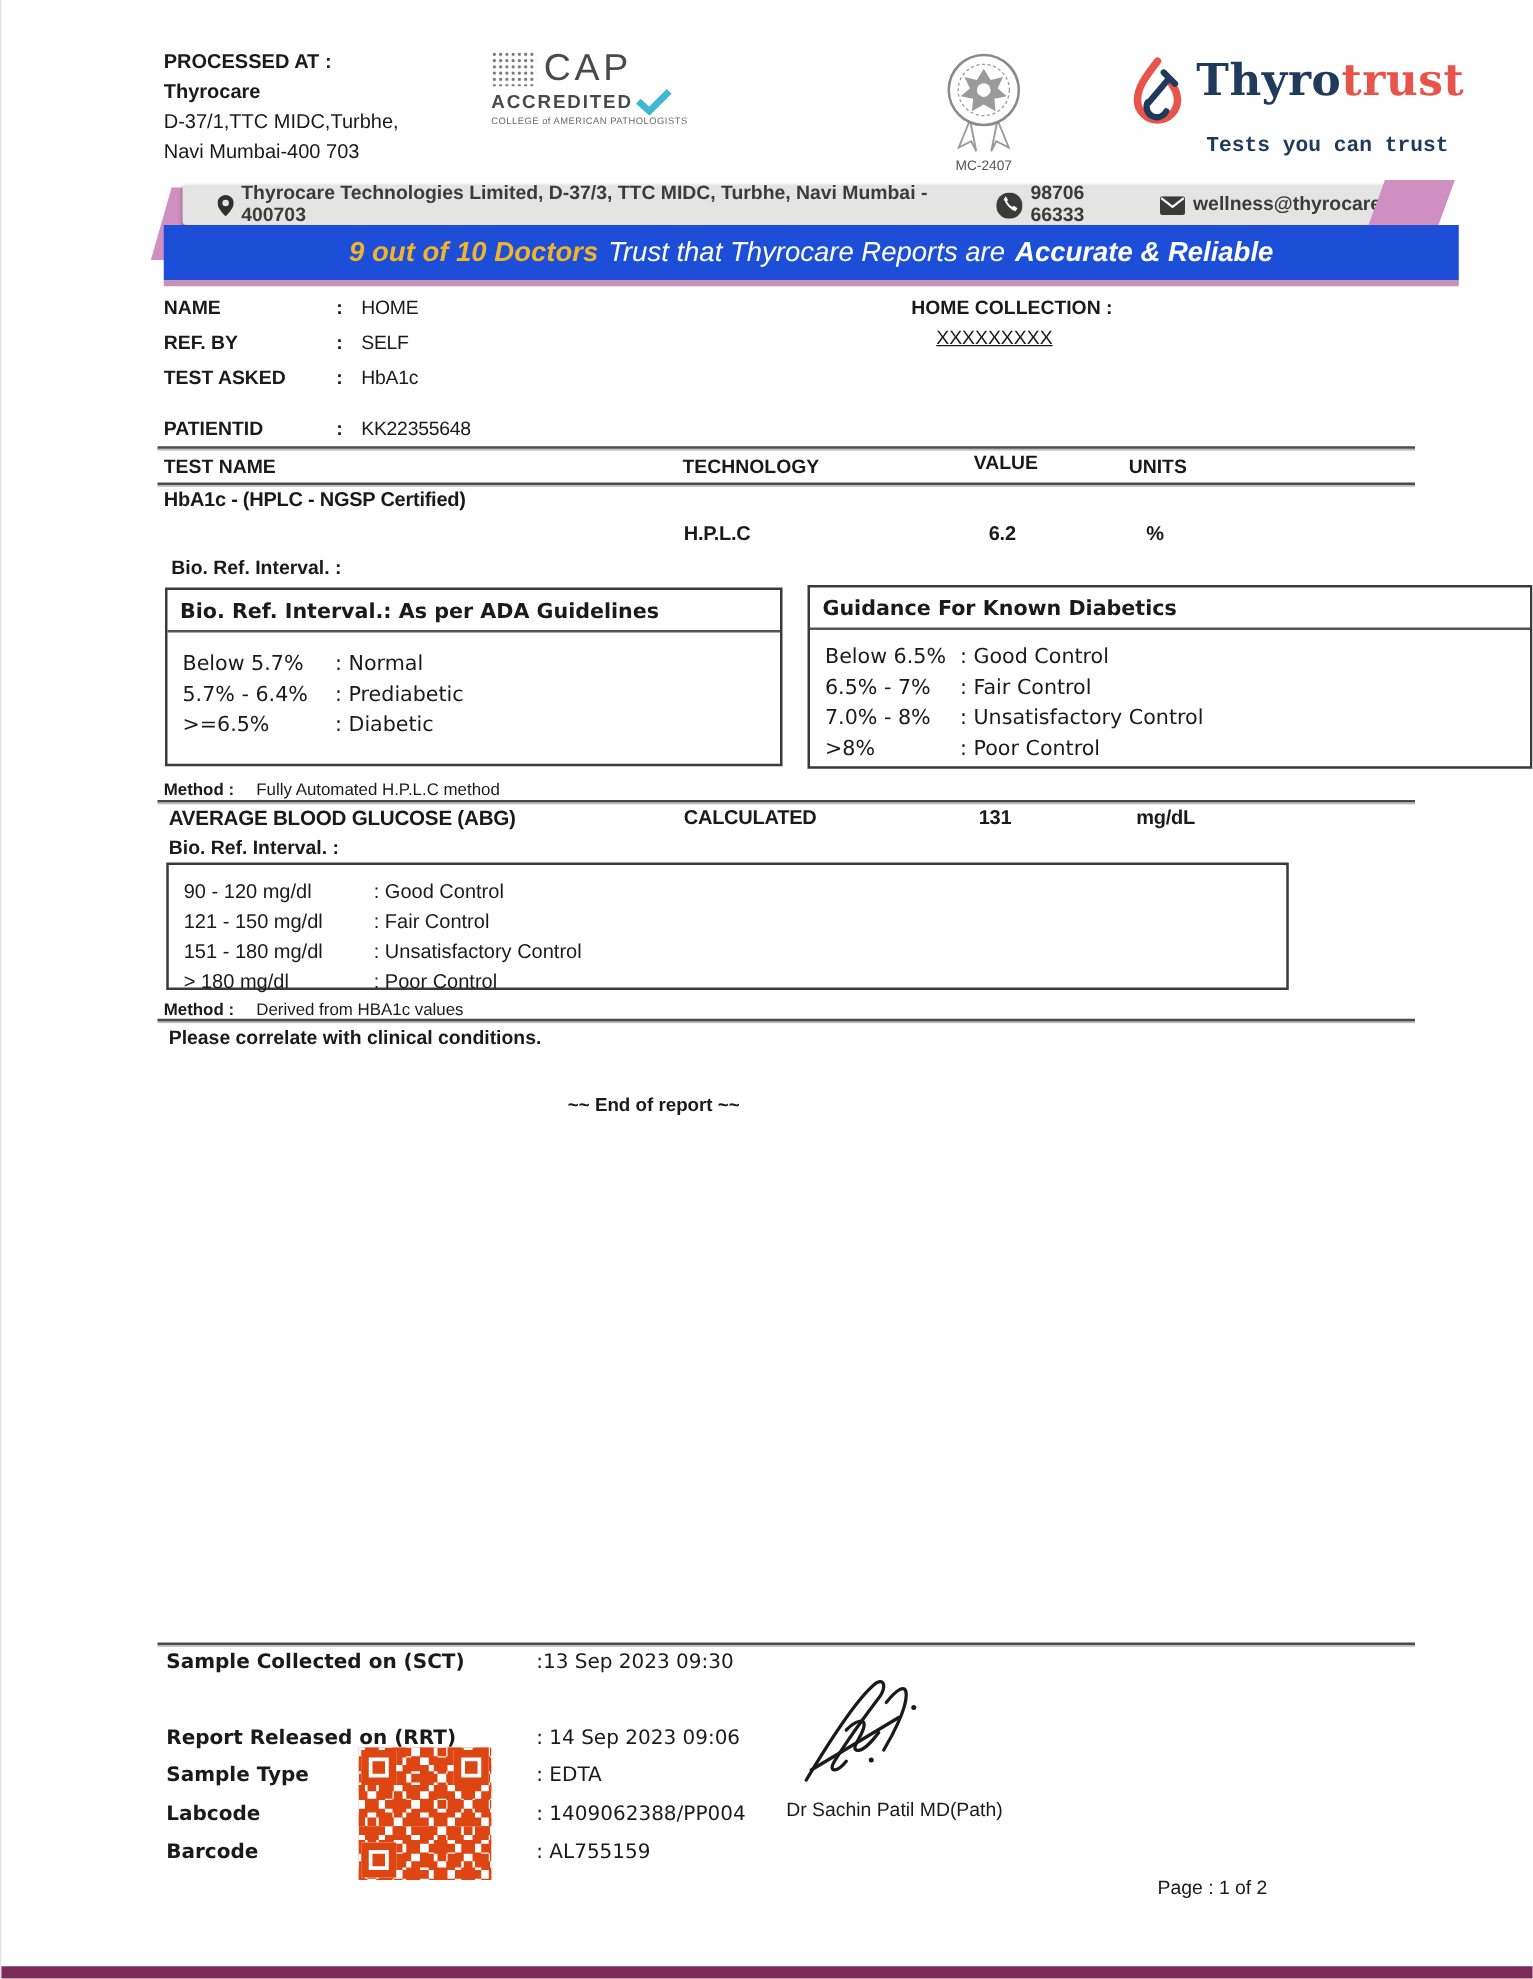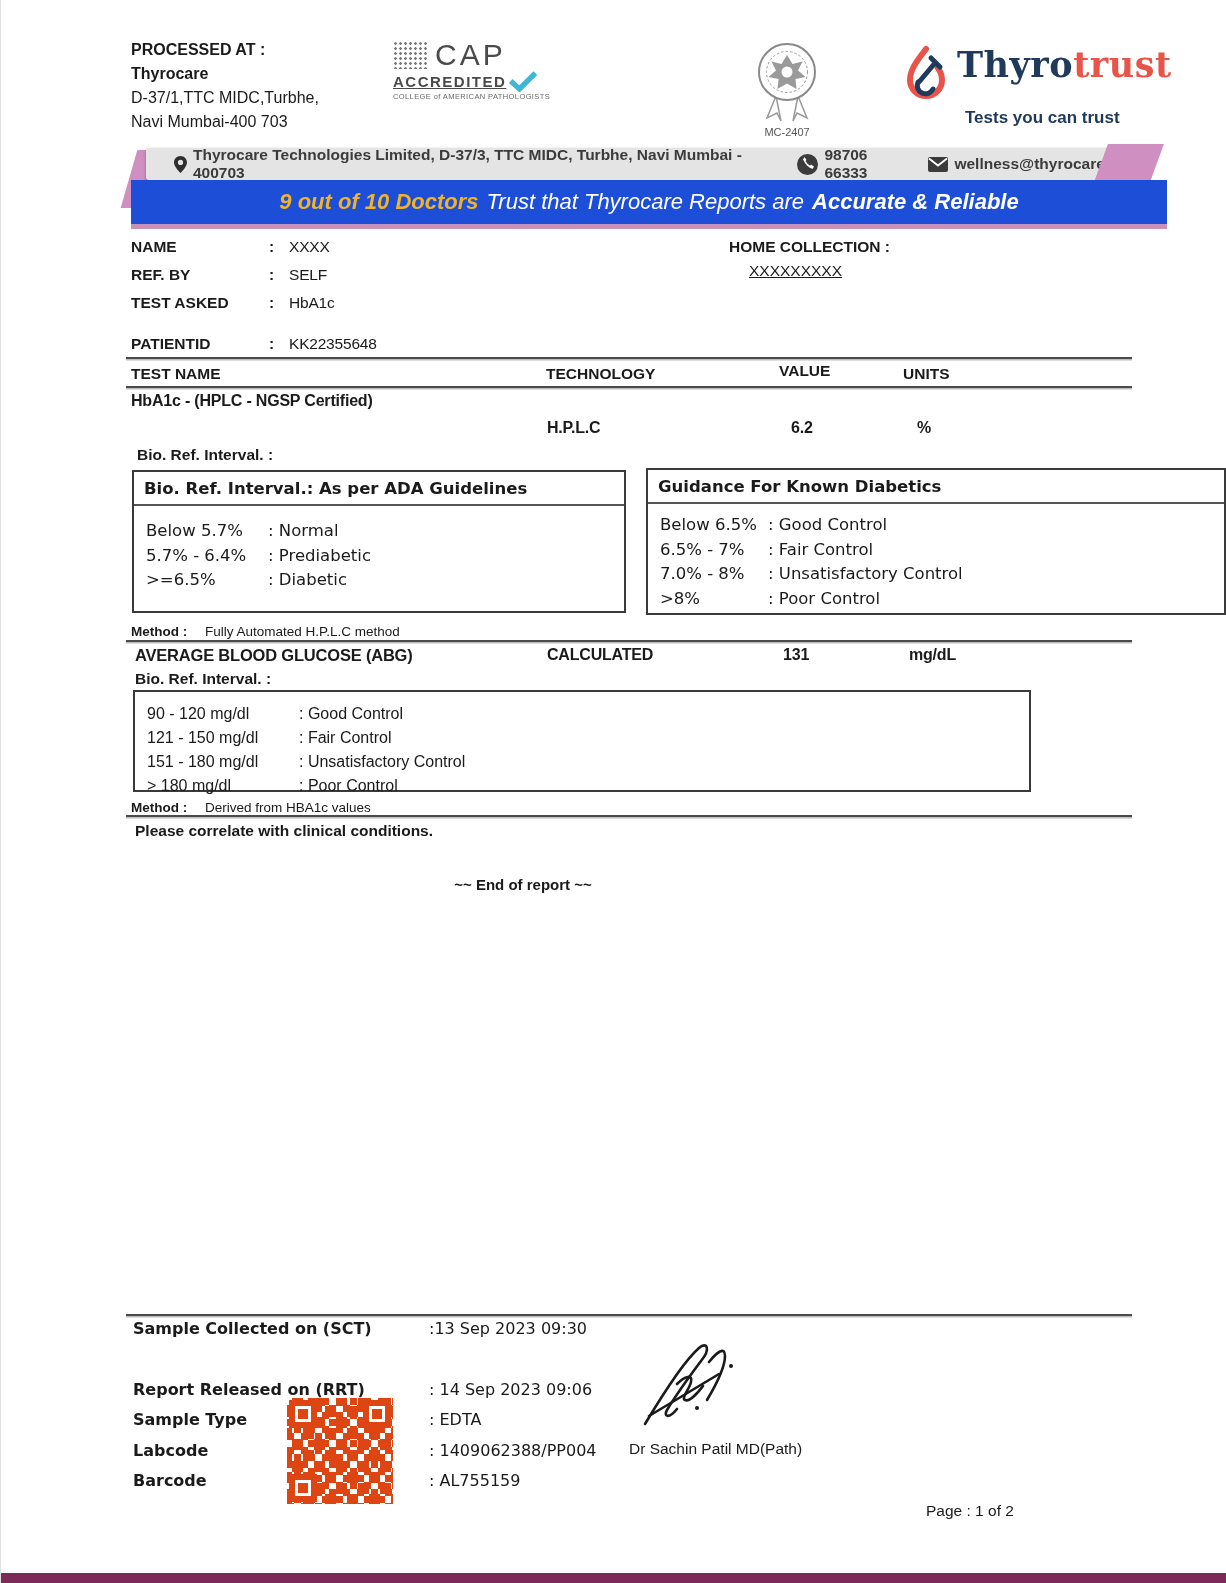--- a/index.html
+++ b/index.html
@@ -9,21 +9,21 @@
   .abs{position:absolute;}
   .b{font-weight:bold;}
   .cond{letter-spacing:-0.2px;}
   
   .proc{left:130px;top:38px;font-size:16px;line-height:24px;}
   .brandword{font-size:35px;font-weight:bold;letter-spacing:.5px;font-family:"DejaVu Serif",serif;}
   .navy{color:#203a5c;} .coral{color:#e8544a;}
   .tagline{font-size:17px;font-weight:bold;color:#203a5c;}
   .capdots{width:36px;height:28px;background:radial-gradient(circle,#7a7a7a 1.2px,transparent 1.5px);background-size:5px 5px;}
   .captext{font-size:30px;letter-spacing:3px;color:#4a4a4a;font-weight:500;}
-  .capacc{font-size:15px;font-weight:bold;letter-spacing:1.5px;color:#4a4a4a;text-decoration:underline;}
+  .capacc{font-size:15px;font-weight:bold;letter-spacing:1.5px;color:#4a4a4a;}
   .capcol{font-size:7.5px;color:#6a6a6a;letter-spacing:.4px;}
   .sealcode{font-size:11px;color:#555;}
   
   .graybar{left:145px;top:148px;width:995px;height:32px;background:#e4e4e4;border-radius:3px;
            box-shadow:0 1px 3px rgba(0,0,0,.35);z-index:2;display:flex;align-items:center;
            padding-left:28px;box-sizing:border-box;font-size:15.5px;font-weight:bold;color:#3b3b3b;}
   .pinkL{left:128px;top:150px;width:40px;height:58px;background:#cf8fc0;transform:skewX(-16deg);z-index:1;}
   .pinkR{left:1100px;top:144px;width:56px;height:38px;background:#cf8fc0;transform:skewX(-20deg);z-index:3;}
   .banner{left:130px;top:180px;width:1036px;height:44px;background:#1d4ed8;z-index:4;
           display:flex;align-items:center;justify-content:center;font-style:italic;font-size:22px;color:#fff;}
@@ -102,21 +102,21 @@
       <svg width="46" height="60" viewBox="0 0 46 60">
         <path d="M23 5 C 13 18, 7 26, 7 36 a16 16 0 0 0 32 0 c0-4-1.5-8.5-4.5-12.5" fill="none" stroke="#e8544a" stroke-width="6" stroke-linecap="round"></path>
         <g stroke="#203a5c" stroke-width="5" stroke-linecap="round" fill="none">
           <path d="M16 38 L32 19"></path>
           <path d="M28 14 L37 23"></path>
           <path d="M15 38 a7.5 7.5 0 1 0 15 7"></path>
         </g>
       </svg>
       <div class="brandword"><span class="navy">Thyro</span><span class="coral">trust</span></div>
     </div>
-    <div class="tagline" style="margin:4px 0 0 62px;">Tests you can trust</div>
+    <div class="tagline" style="margin:4px 0 0 62px;font-family:Liberation Mono, monospace;">Tests you can trust</div>
   </div>
 
   <div class="abs pinkL"></div>
   <div class="abs pinkR"></div>
 
   <div class="abs graybar">
     <svg width="13" height="17" viewBox="0 0 13 17" style="margin-right:6px;flex:0 0 auto;">
       <path d="M6.5 0 C2.9 0 0 2.9 0 6.5 C0 11 6.5 17 6.5 17 S13 11 13 6.5 C13 2.9 10.1 0 6.5 0 Z M6.5 9 a2.6 2.6 0 1 1 0-5.2 a2.6 2.6 0 0 1 0 5.2 Z" fill="#2f2f2f"></path>
     </svg>
     <span>Thyrocare Technologies Limited, D-37/3, TTC MIDC, Turbhe, Navi Mumbai - 400703</span>
@@ -135,21 +135,21 @@
   <div class="abs banner">
     <span class="y">9 out of 10 Doctors</span>
     <span>Trust that Thyrocare Reports are</span>
     <span class="e">Accurate &amp; Reliable</span>
   </div>
   <div class="abs lilac"></div>
 
   <div class="abs prow" style="left:130px;top:238px;">
     <span class="plabel">NAME</span>
     <span class="pcolon">:</span>
-    <span class="cond">XXXX</span>
+    <span class="cond">HOME</span>
   </div>
   <div class="abs b" style="left:728px;top:238px;font-size:15.5px;">HOME COLLECTION :</div>
   <div class="abs" style="left:748px;top:262px;font-size:15.5px;text-decoration:underline;">XXXXXXXXX</div>
 
   <div class="abs prow" style="left:130px;top:266px;">
     <span class="plabel">REF. BY</span>
     <span class="pcolon">:</span>
     <span class="cond">SELF</span>
   </div>
 

